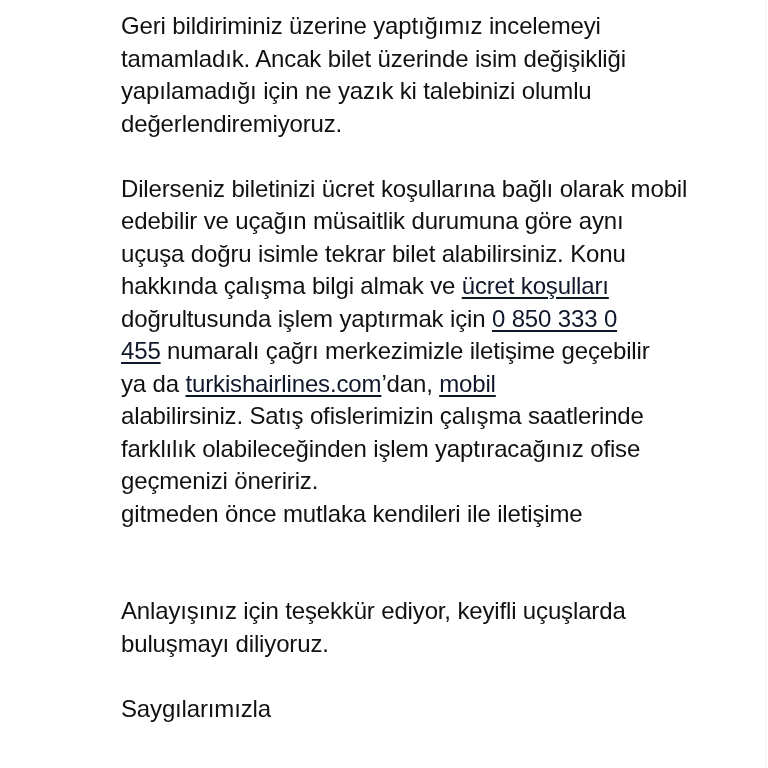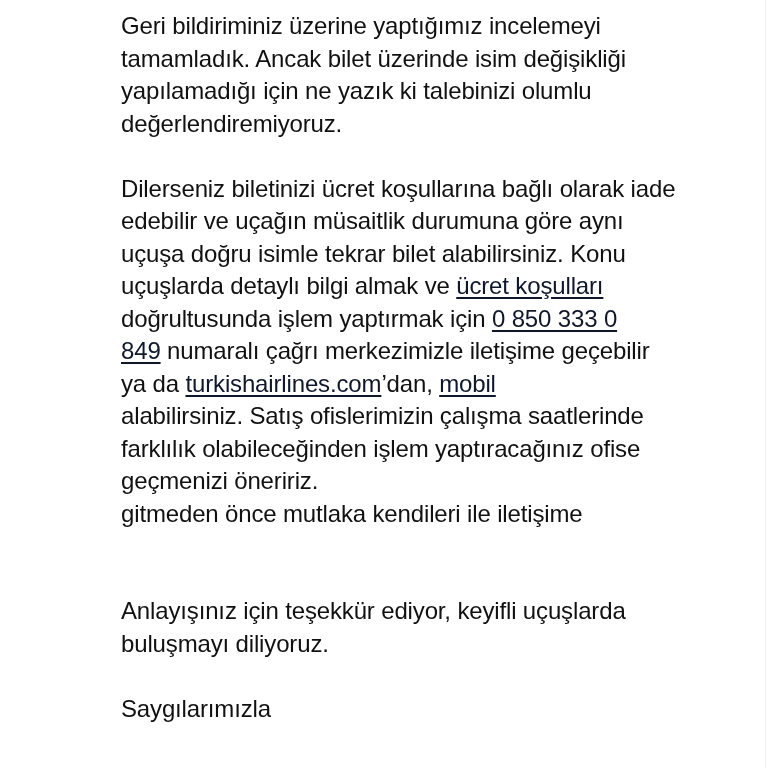--- a/index.html
+++ b/index.html
@@ -76,26 +76,26 @@
     <div>
       <span class="line">Geri bildiriminiz üzerine yaptığımız incelemeyi</span>
       <span class="line">tamamladık. Ancak bilet üzerinde isim değişikliği</span>
       <span class="line">yapılamadığı için ne yazık ki talebinizi olumlu</span>
       <span class="line">değerlendiremiyoruz.</span>
     </div>
 
     <span class="blank"></span>
 
     <div>
-      <span class="line">Dilerseniz biletinizi ücret koşullarına bağlı olarak iade</span>
+      <span class="line">Dilerseniz biletinizi ücret koşullarına bağlı olarak mobil</span>
       <span class="line">edebilir ve uçağın müsaitlik durumuna göre aynı</span>
       <span class="line">uçuşa doğru isimle tekrar bilet alabilirsiniz. Konu</span>
-      <span class="line"><span>uçuşlarda detaylı bilgi almak ve </span><a class="link">ücret koşulları</a></span>
+      <span class="line"><span>hakkında çalışma bilgi almak ve </span><a class="link">ücret koşulları</a></span>
       <span class="line"><span>doğrultusunda işlem yaptırmak için </span><a class="link">0 850 333 0</a></span>
-      <span class="line"><a class="link">849</a><span> numaralı çağrı merkezimizle iletişime geçebilir</span></span>
+      <span class="line"><a class="link">455</a><span> numaralı çağrı merkezimizle iletişime geçebilir</span></span>
       <span class="line"><span>ya da </span><a class="link">turkishairlines.com</a><span>’dan, </span><a class="link">mobil</a></span>
       <span class="line">alabilirsiniz. Satış ofislerimizin çalışma saatlerinde</span>
       <span class="line">farklılık olabileceğinden işlem yaptıracağınız ofise</span>
       <span class="line">geçmenizi öneririz.</span>
       <span class="line">gitmeden önce mutlaka kendileri ile iletişime</span>
     </div>
 
     <span class="blank"></span>
     <span class="blank"></span>
 

